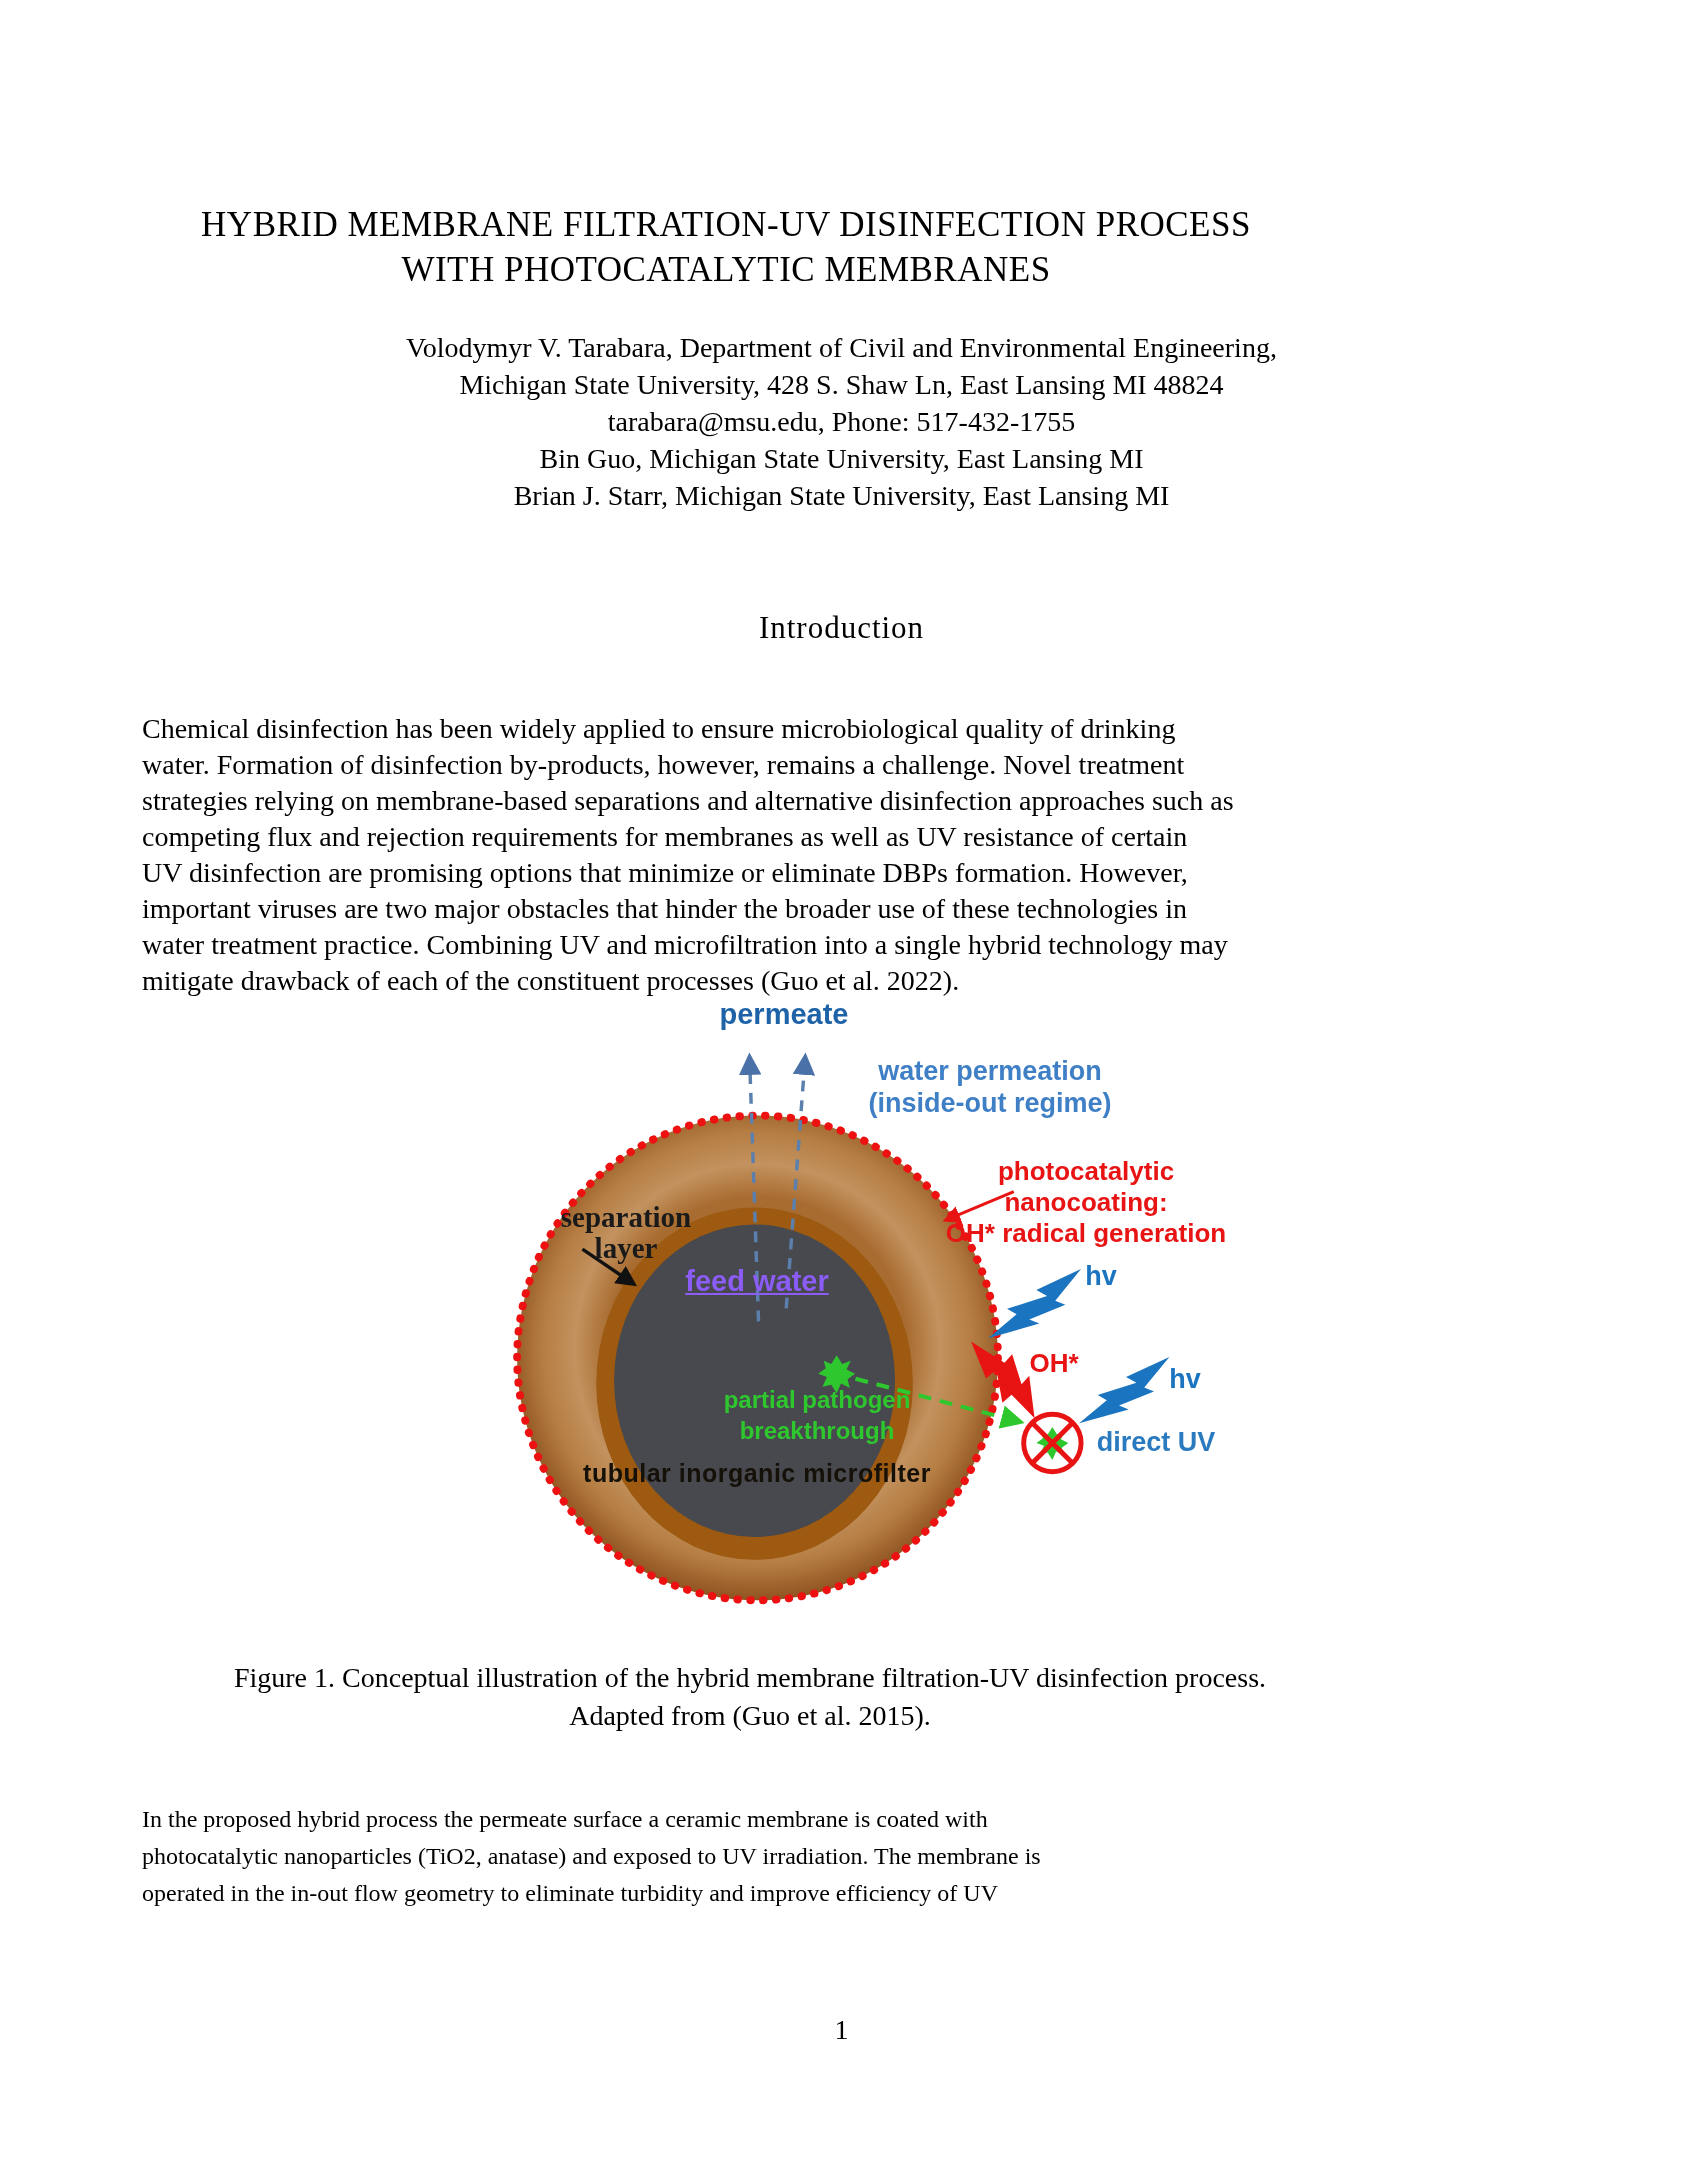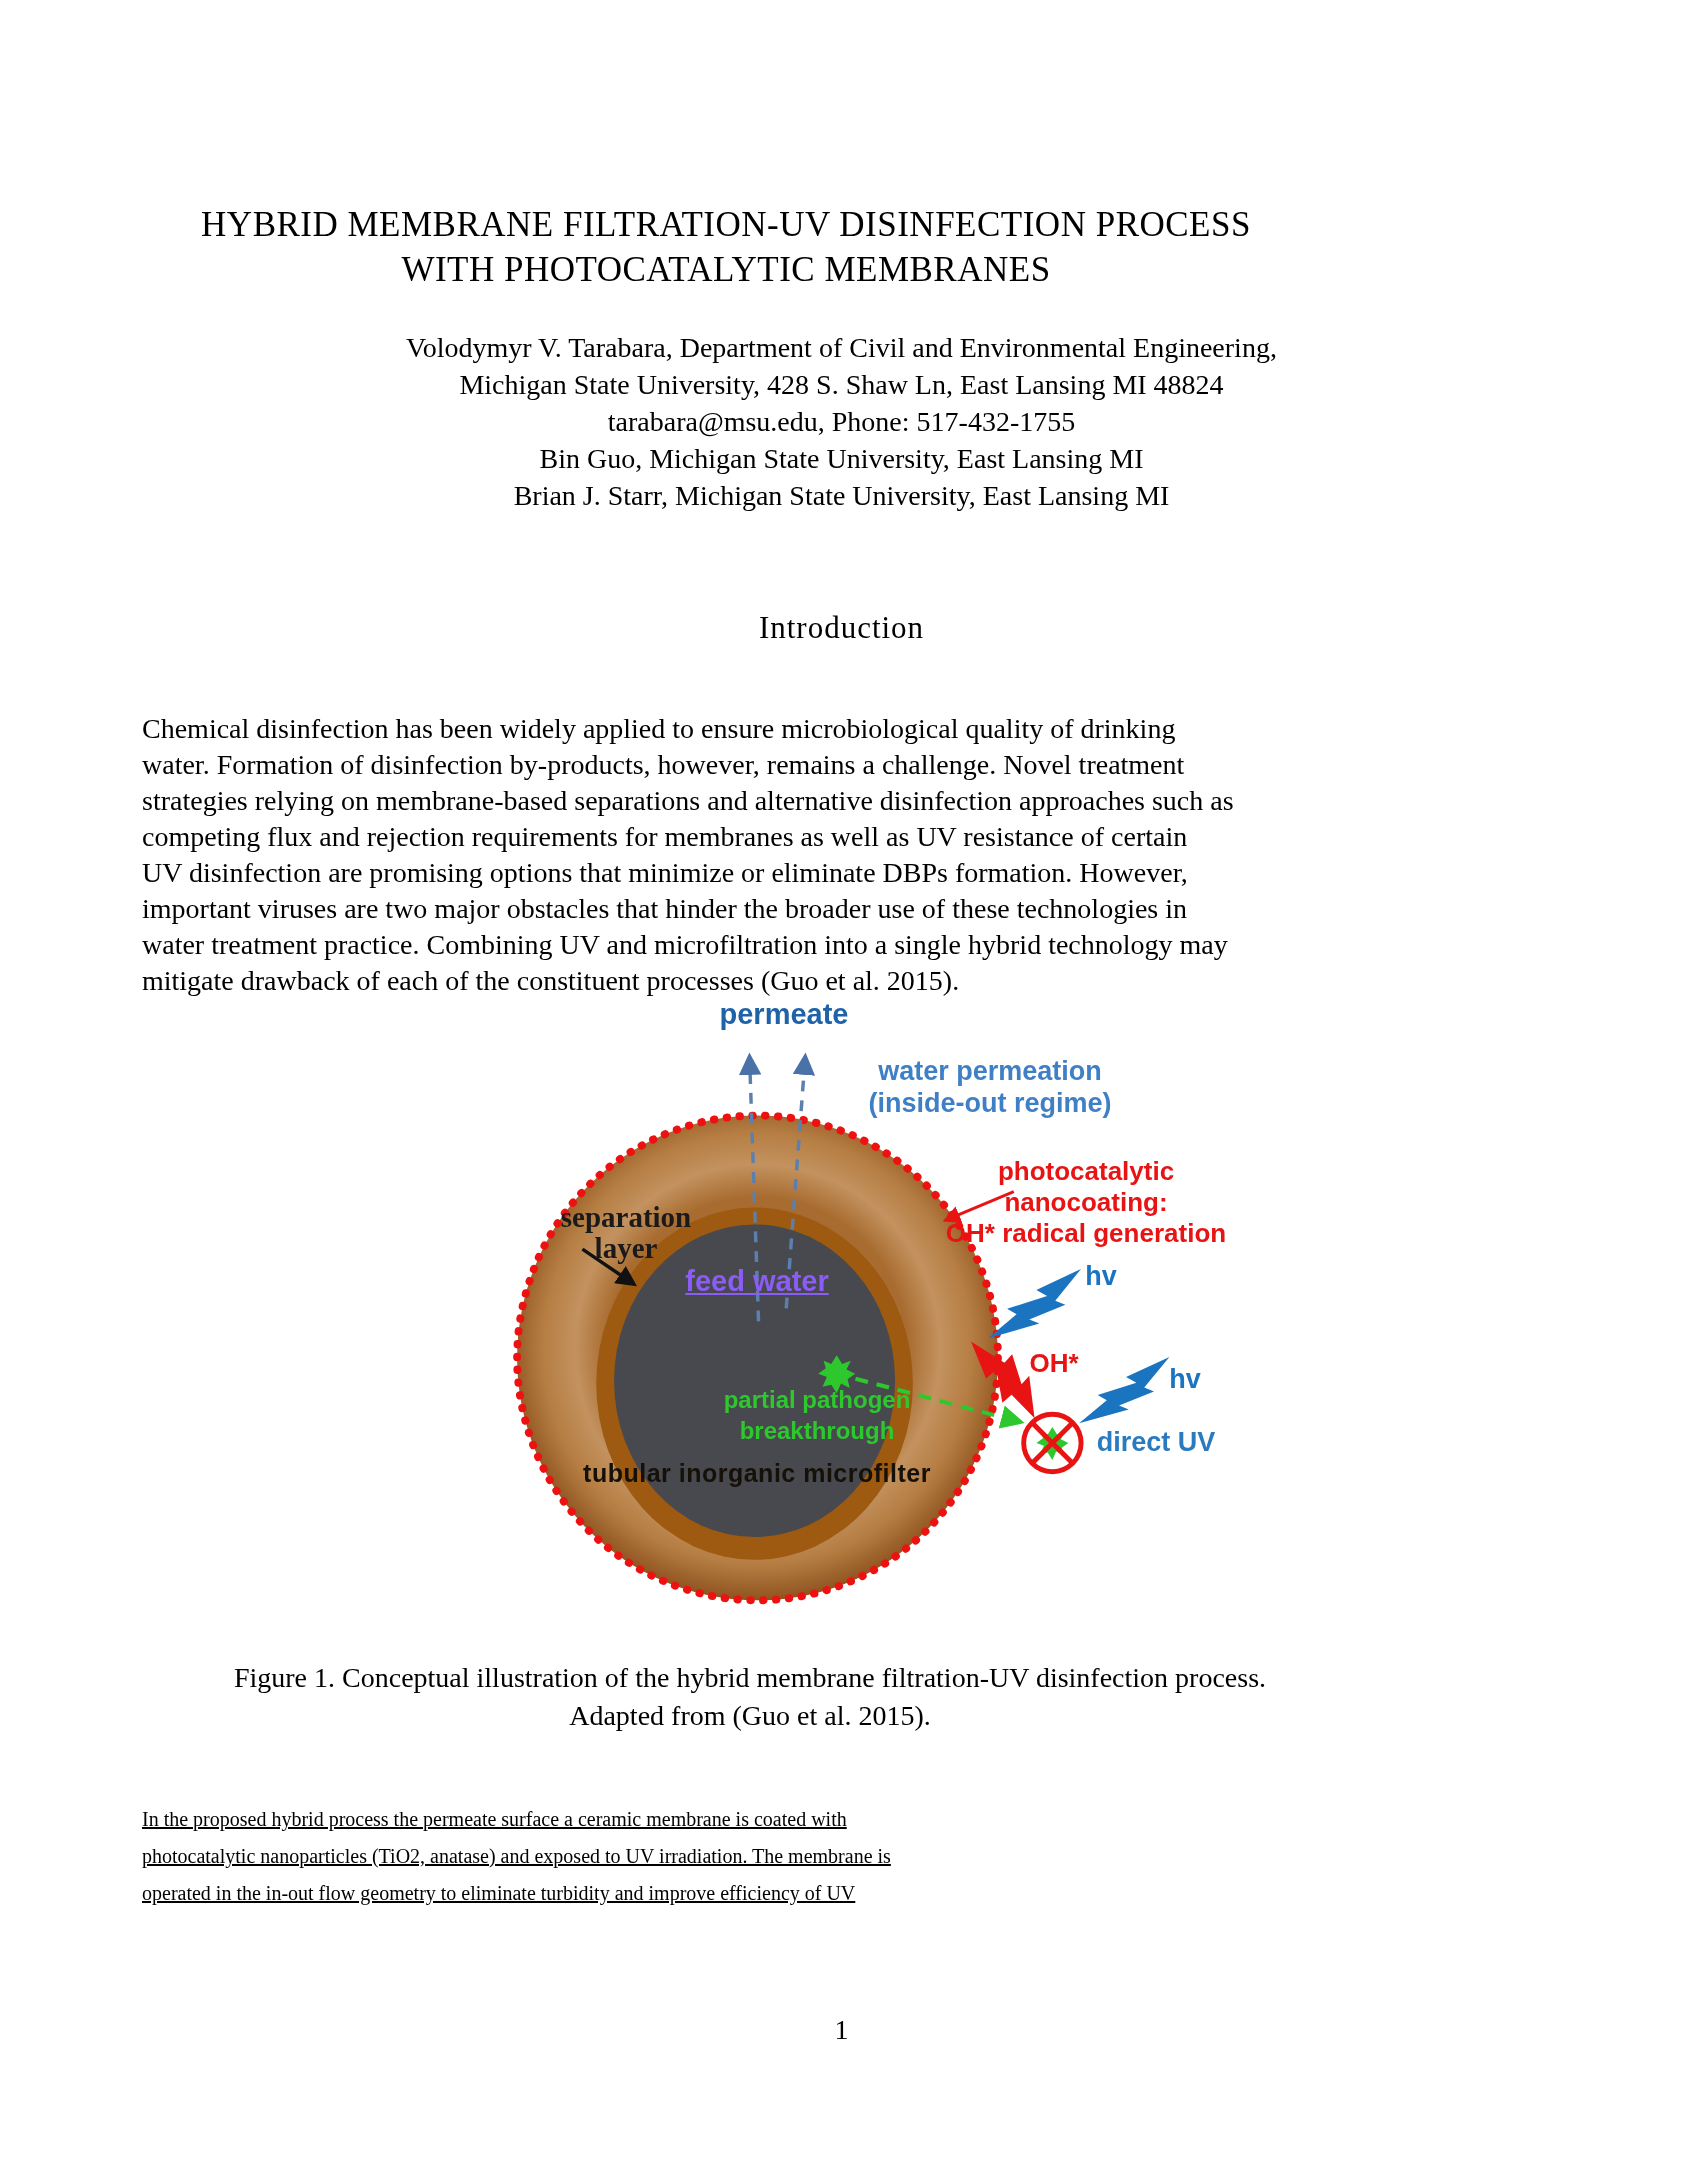--- a/index.html
+++ b/index.html
@@ -8,21 +8,21 @@
   .serifline{white-space:nowrap;}
   .title{position:absolute;top:202px;left:0;width:1452px;text-align:center;
          font-size:35px;line-height:45px;letter-spacing:0.5px;}
   .authors{position:absolute;top:329px;left:0;width:1683px;text-align:center;
            font-size:28px;line-height:37px;}
   .introhead{position:absolute;top:610px;left:0;width:1683px;text-align:center;
              font-size:31px;letter-spacing:1px;}
   .para1{position:absolute;top:711px;left:142px;width:1416px;font-size:28px;line-height:36px;}
   .caption{position:absolute;top:1659px;left:0;width:1500px;text-align:center;
            font-size:28px;line-height:38px;}
-  .para2{position:absolute;top:1801px;left:142px;width:1416px;font-size:20px;line-height:37px;text-decoration:underline;}
+  .para2{position:absolute;top:1801px;left:142px;width:1416px;font-size:24px;line-height:37px;}
   .pagenum{position:absolute;top:2014px;left:0;width:1683px;text-align:center;font-size:28px;}
 
   
   .figure{position:absolute;left:495px;top:980px;width:812px;height:653px;}
   .figure svg{position:absolute;left:0;top:0;}
   .flabel{position:absolute;font-family:"Liberation Sans", sans-serif;font-weight:bold;
           white-space:nowrap;transform:translateX(-50%);text-align:center;}
   .lab-permeate{left:289px;top:18px;font-size:29px;color:var(--blue-dark,#1e63a8);}
   .lab-waterperm{left:495px;top:75px;font-size:27px;line-height:32px;color:var(--blue-light,#3f7fc5);}
   .lab-seplayer{left:131px;top:222px;font-size:29px;line-height:31px;color:#1a1a1a;font-family:Liberation Serif, serif;}
@@ -56,21 +56,21 @@
   <div class="introhead">Introduction</div>
 
   <div class="para1">
     <div class="serifline">Chemical disinfection has been widely applied to ensure microbiological quality of drinking</div>
     <div class="serifline">water. Formation of disinfection by-products, however, remains a challenge. Novel treatment</div>
     <div class="serifline">strategies relying on membrane-based separations and alternative disinfection approaches such as</div>
     <div class="serifline">competing flux and rejection requirements for membranes as well as UV resistance of certain</div>
     <div class="serifline">UV disinfection are promising options that minimize or eliminate DBPs formation. However,</div>
     <div class="serifline">important viruses are two major obstacles that hinder the broader use of these technologies in</div>
     <div class="serifline">water treatment practice. Combining UV and microfiltration into a single hybrid technology may</div>
-    <div class="serifline">mitigate drawback of each of the constituent processes (Guo et al. 2015).</div>
+    <div class="serifline">mitigate drawback of each of the constituent processes (Guo et al. 2022).</div>
   </div>
 
   <div class="figure">
     <svg width="812" height="653" viewBox="0 0 820 660">
       <defs>
         <radialGradient id="ringGrad" cx="50%" cy="48%" r="52%">
           <stop offset="0%" stop-color="#a86c30"></stop>
           <stop offset="60%" stop-color="#a86c30"></stop>
           <stop offset="73%" stop-color="#c3925f"></stop>
           <stop offset="86%" stop-color="#b57d42"></stop>

